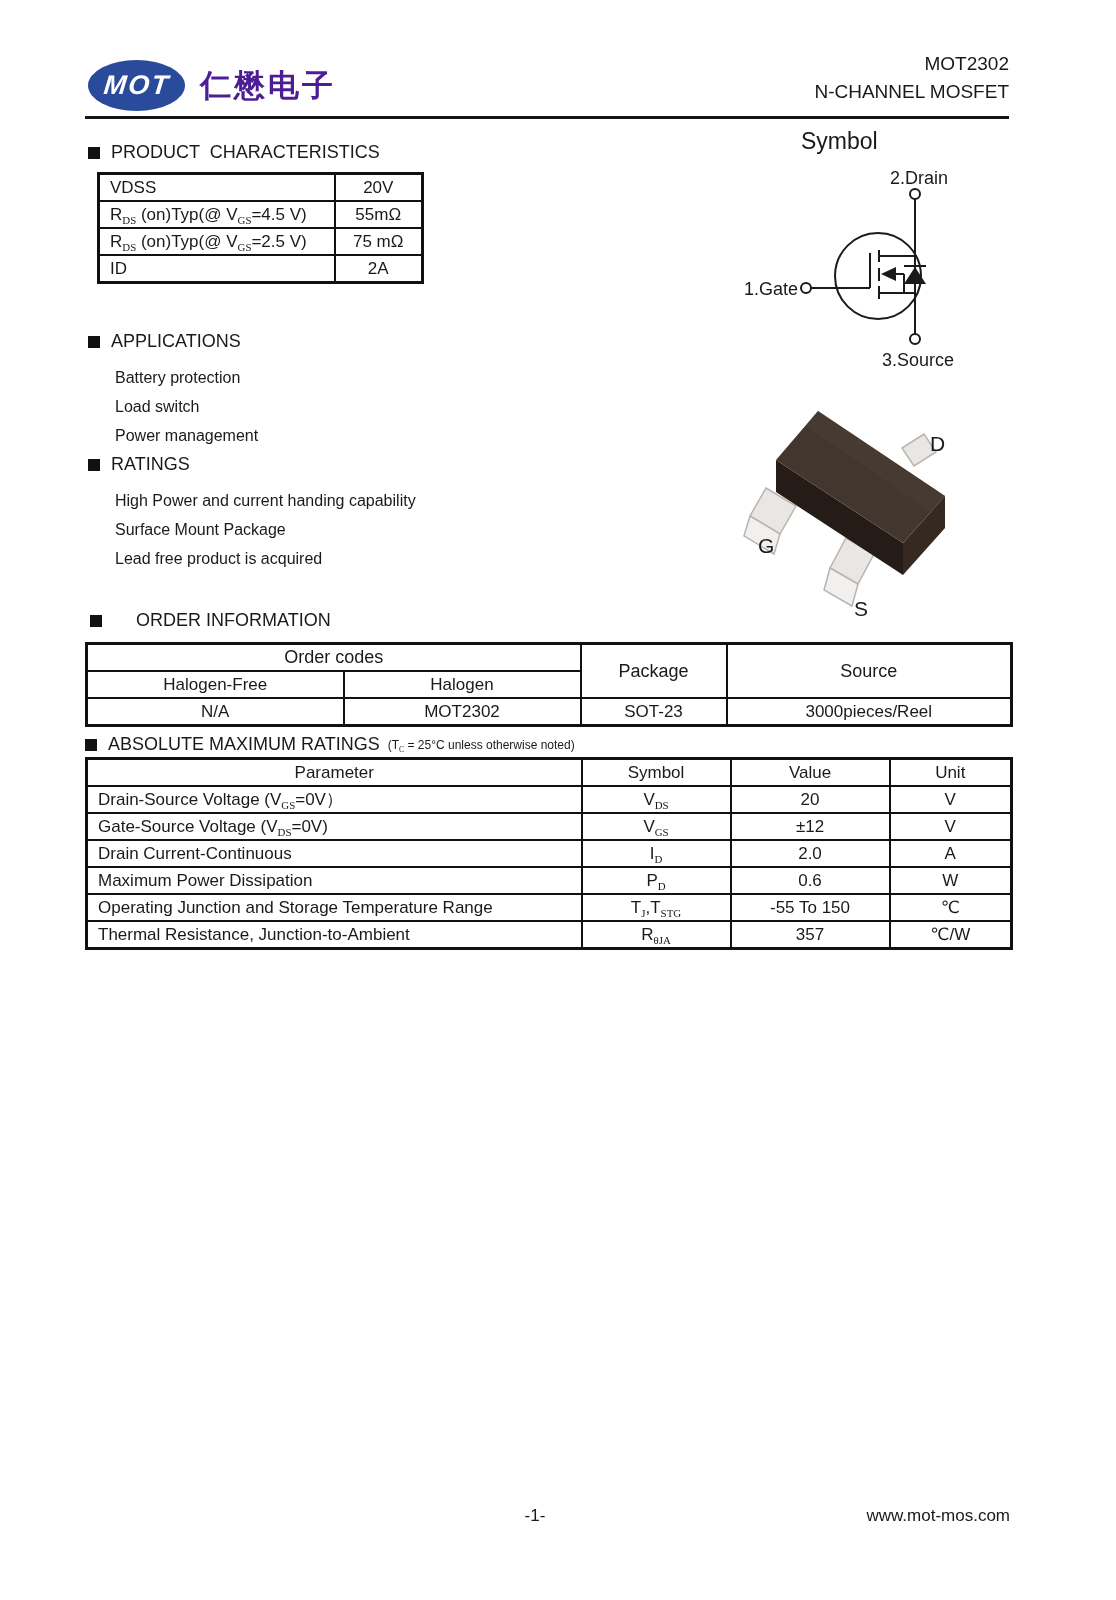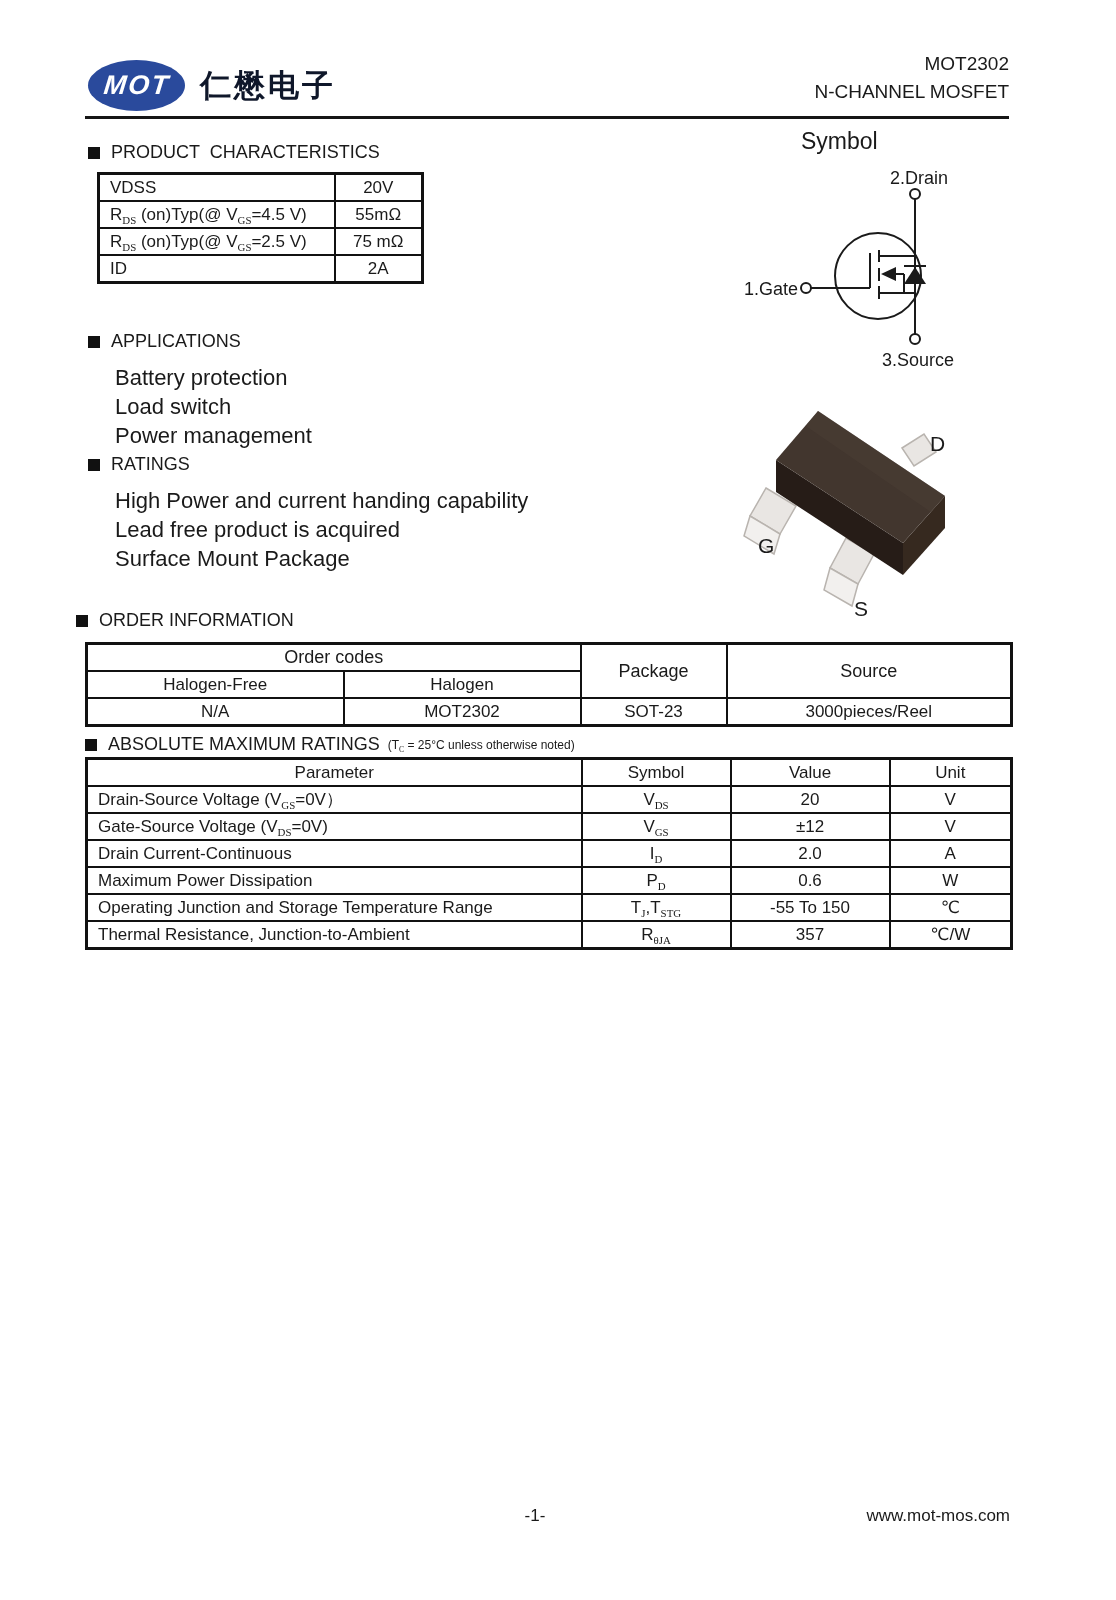--- a/index.html
+++ b/index.html
@@ -49,49 +49,49 @@
   .pc-table{left:97px;top:172px;width:324px;}
 
   
   .symbol-title{left:801px;top:128px;font-size:23px;}
   .sym-svg{left:720px;top:158px;}
   .sym-svg text{font-family:"Liberation Sans","DejaVu Sans",sans-serif;font-size:18px;fill:#1a1a1a;}
 
   
   .sec-apps{left:88px;top:331px;}
   .sec-feats{left:88px;top:454px;}
-  .list-items{margin-top:11px;margin-left:27px;font-size:22px;line-height:29px;}
+  .list-items{margin-top:11px;margin-left:27px;font-size:16px;line-height:29px;}
 
   
   .pkg-svg{left:718px;top:388px;}
   .pkg-svg text{font-family:"Liberation Sans","DejaVu Sans",sans-serif;font-size:21px;fill:#1a1a1a;}
 
   
-  .sec-order{left:76px;top:610px;}
+  .sec-order{left:90px;top:610px;gap:23px;}
   .order-table{left:85px;top:642px;width:925px;}
   .order-table .hd{font-size:18px;}
 
   
   .sec-amr{left:85px;top:734px;}
   .amr-table{left:85px;top:757px;width:925px;}
 
   
   .footer-page{left:505px;top:1506px;width:60px;text-align:center;font-size:17px;}
   .footer-site{right:106px;top:1506px;font-size:17px;}
 </style>
 </head>
 <body>
 
 <div class="page">
 
   <div class="abs logo-row">
     <div class="logo-ellipse" style="background:#2a4a9c">
       <span class="logo-mot">MOT</span>
     </div>
-    <span class="logo-cn" style="color:#0f172a">仁懋电子</span>
+    <span class="logo-cn" style="color:#4c1d95">仁懋电子</span>
   </div>
   <div class="abs doc-title">
     <div>MOT2302</div>
     <div>N-CHANNEL MOSFET</div>
   </div>
   <div class="abs header-rule"></div>
 
   <div class="abs sec-head" style="left:88px;top:142px;">
     <span class="bullet"></span>
     <span class="pre">PRODUCT  CHARACTERISTICS</span>
@@ -159,22 +159,22 @@
     </div>
   </div>
 
   <div class="abs sec-feats">
     <div class="sec-head">
       <span class="bullet"></span>
       <span>RATINGS</span>
     </div>
     <div class="list-items">
       <div>High Power and current handing capability</div>
+      <div>Surface Mount Package</div>
       <div>Lead free product is acquired</div>
-      <div>Surface Mount Package</div>
     </div>
   </div>
 
   <svg class="abs pkg-svg" width="300" height="240" viewBox="0 0 300 240">
 
     <g stroke="#b9b4af" stroke-width="1.5">
       <polygon points="184,60 206,46 218,64 196,78" fill="#e9e6e3"></polygon>
       <polygon points="48,100 78,118 62,146 32,128" fill="#e9e6e3"></polygon>
       <polygon points="32,128 62,146 56,166 26,148" fill="#f2f0ee"></polygon>
       <polygon points="128,150 156,166 140,196 112,180" fill="#e9e6e3"></polygon>

